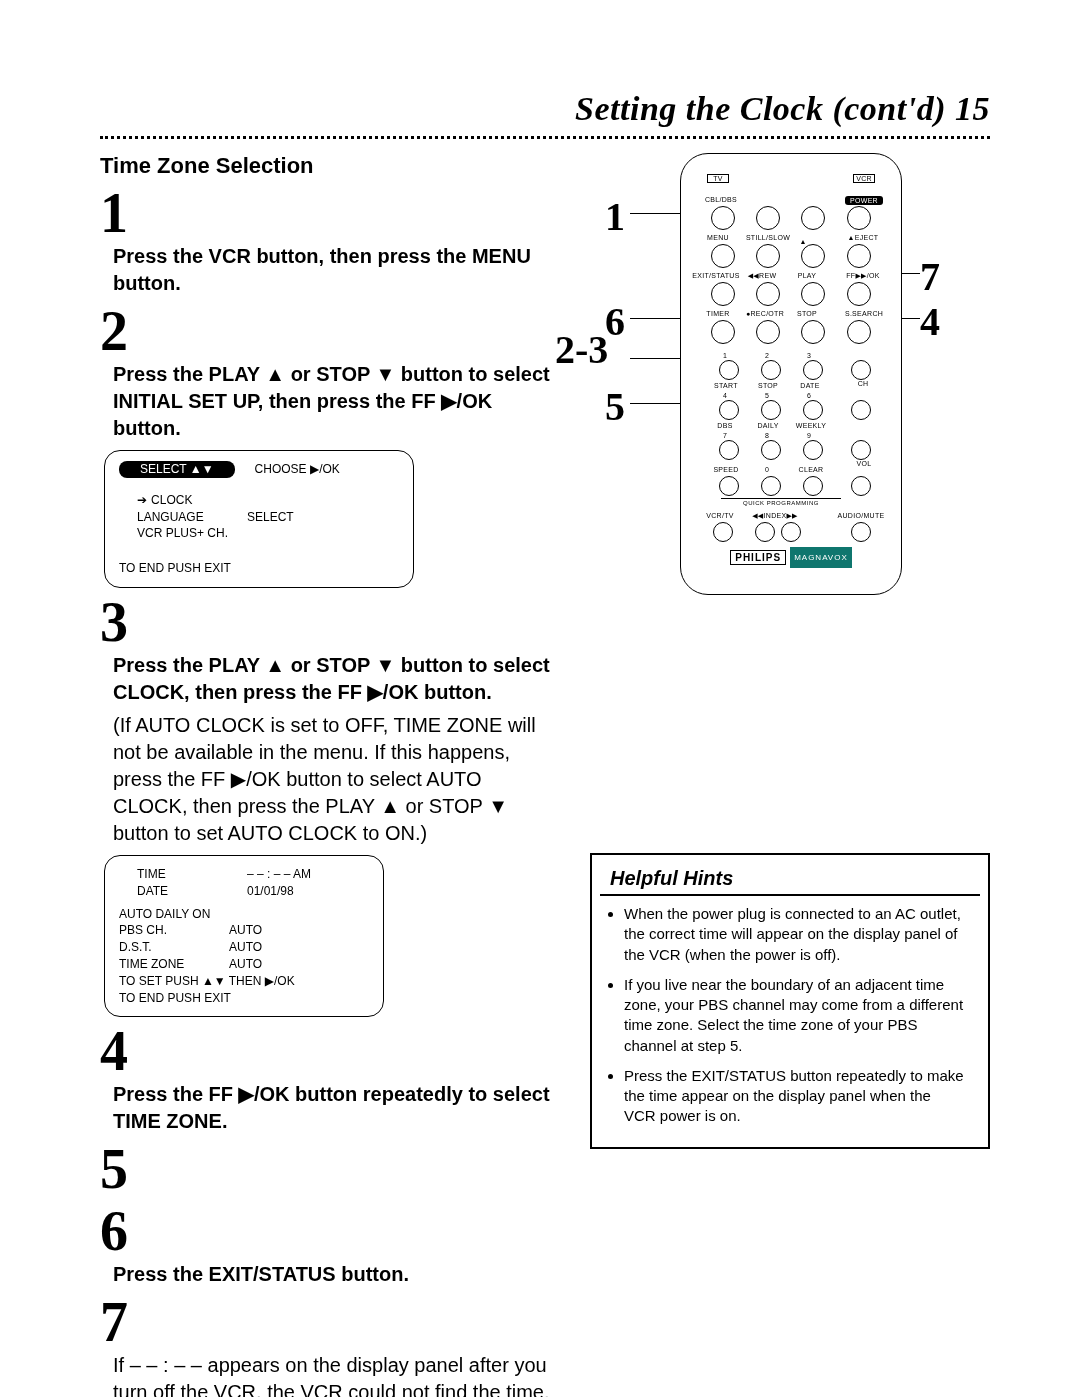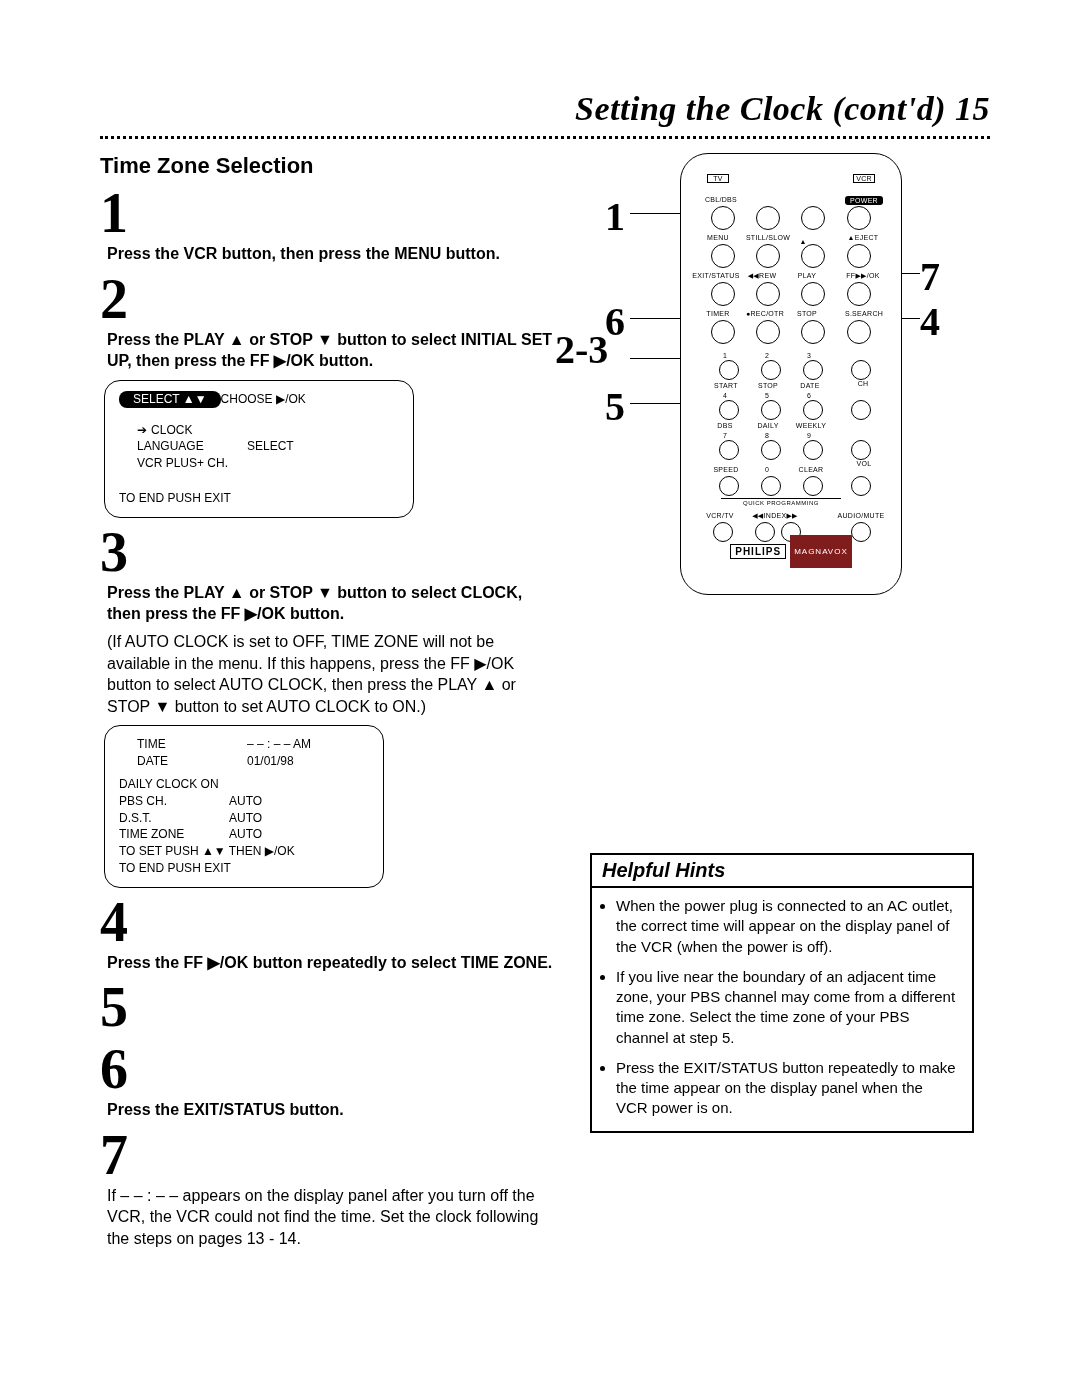--- a/index.html
+++ b/index.html
@@ -4,40 +4,40 @@
 <style>
   html,body{margin:0;padding:0;background:#fff;color:#000;font-family:Arial,Helvetica,sans-serif}
   .page{width:1080px;height:1397px;position:relative;margin:0 auto;box-sizing:border-box;padding:90px 90px 60px 100px}
   .header-title{font-family:"Times New Roman",serif;font-style:italic;font-weight:700;font-size:34px;text-align:right;letter-spacing:0.5px}
   .dotrule{border:none;border-top:3px dotted #000;margin:8px 0 14px 0}
   .content{display:flex;gap:30px}
   .left{flex:0 0 460px}
   .right{flex:1;position:relative}
   .section-title{font-weight:700;font-size:22px;margin:0 0 6px 0}
   .stepnum{font-family:"Times New Roman",serif;font-weight:700;font-size:56px;line-height:1;margin:6px 0 0 0}
-  .stepbody{font-size:16px;line-height:1.35;margin:2px 0 6px 7px}
+  .stepbody{font-size:20px;line-height:1.35;margin:2px 0 6px 13px}
   .b{font-weight:700}
   .osd{border:1.5px solid #000;border-radius:16px;padding:10px 14px;font-size:12px;line-height:1.4;width:280px;margin:8px 0 6px 4px;font-family:Arial,sans-serif}
   .osd .row{display:flex}
   .osd .c1{width:110px}
   .osd .c2{flex:1}
   .osd .indent{padding-left:18px}
   .osd .arrow::before{content:"➔";margin-right:4px}
   .remote-wrap{position:absolute;left:90px;top:0}
   .remote{width:220px;height:440px;border:1.5px solid #000;border-radius:28px;position:relative;background:#fff}
   .rbtn{position:absolute;border:1px solid #000;border-radius:50%;background:#fff}
   .rbtn.lg{width:22px;height:22px}
   .rbtn.sm{width:18px;height:18px}
   .rlbl{position:absolute;font-size:7px;text-align:center;letter-spacing:0.3px}
   .brand{position:absolute;left:0;right:0;bottom:26px;text-align:center;font-size:10px;letter-spacing:1px}
   .brand .ph{font-weight:700;border:1px solid #000;padding:1px 4px;display:inline-block;margin-right:4px}
-  .brand .mv{font-size:8px;background:#7f1d1d;color:#fff;padding:12px 4px;display:inline-block;vertical-align:1px}
+  .brand .mv{font-size:8px;background:#0f766e;color:#fff;padding:6px 4px;display:inline-block;vertical-align:1px}
   .callout{position:absolute;font-family:"Times New Roman",serif;font-weight:700;font-size:40px}
   .clead{position:absolute;border-top:1.5px solid #000}
-  .hints{border:2px solid #000;padding:0;margin-top:440px;width:380px}
+  .hints{border:2px solid #000;padding:8px;margin-top:440px;width:380px}
   .hints-title{border-bottom:2px solid #000;padding:4px 10px;font-style:italic;font-weight:700;font-size:20px}
   .hints ul{margin:8px 14px 12px 24px;padding:0;font-size:15px;line-height:1.35}
   .hints li{margin-bottom:10px}
   .qp{position:absolute;font-size:6px;letter-spacing:0.5px}
 </style>
 </head>
 <body>
 
 <div class="page">
   <div class="header-title">Setting the Clock (cont'd)  15</div>
@@ -49,21 +49,21 @@
       <div class="section-title">Time Zone Selection</div>
 
       <div class="stepnum">1</div>
       <div class="stepbody b">Press the VCR button, then press the MENU button.</div>
 
       <div class="stepnum">2</div>
       <div class="stepbody b">Press the PLAY ▲ or STOP ▼ button to select INITIAL SET UP, then press the FF ▶/OK button.</div>
 
       <div class="osd">
         <div class="row">
-          <div class="c1" style="background:#000;color:#fff;border-radius:8px;padding:0 14px;width:auto;">SELECT ▲▼</div>
+          <div class="c1" style="background:#000;color:#fff;border-radius:8px;padding:0 21px;width:auto;margin-right:20px">SELECT ▲▼</div>
           <div>CHOOSE ▶/OK</div>
         </div>
         <div class="indent arrow" style="margin-top:14px">CLOCK</div>
         <div class="row indent">
           <div class="c1">LANGUAGE</div>
           <div class="c2">SELECT</div>
         </div>
         <div class="indent">VCR PLUS+ CH.</div>
         <div style="height:18px"></div>
         <div>TO END PUSH EXIT</div>
@@ -75,21 +75,21 @@
 
       <div class="osd" style="width:250px">
         <div class="row indent">
             <div class="c1">TIME</div>
             <div class="c2">– – : – – AM</div>
           </div>
         <div class="row indent">
             <div class="c1">DATE</div>
             <div class="c2">01/01/98</div>
           </div>
-        <div style="margin-top:6px">DAILY CLOCK ON</div>
+        <div style="margin-top:6px">AUTO DAILY ON</div>
         <div class="row">
             <div class="c1">PBS CH.</div>
             <div class="c2">AUTO</div>
           </div>
         <div class="row">
             <div class="c1">D.S.T.</div>
             <div class="c2">AUTO</div>
           </div>
         <div class="row">
             <div class="c1">TIME ZONE</div>

